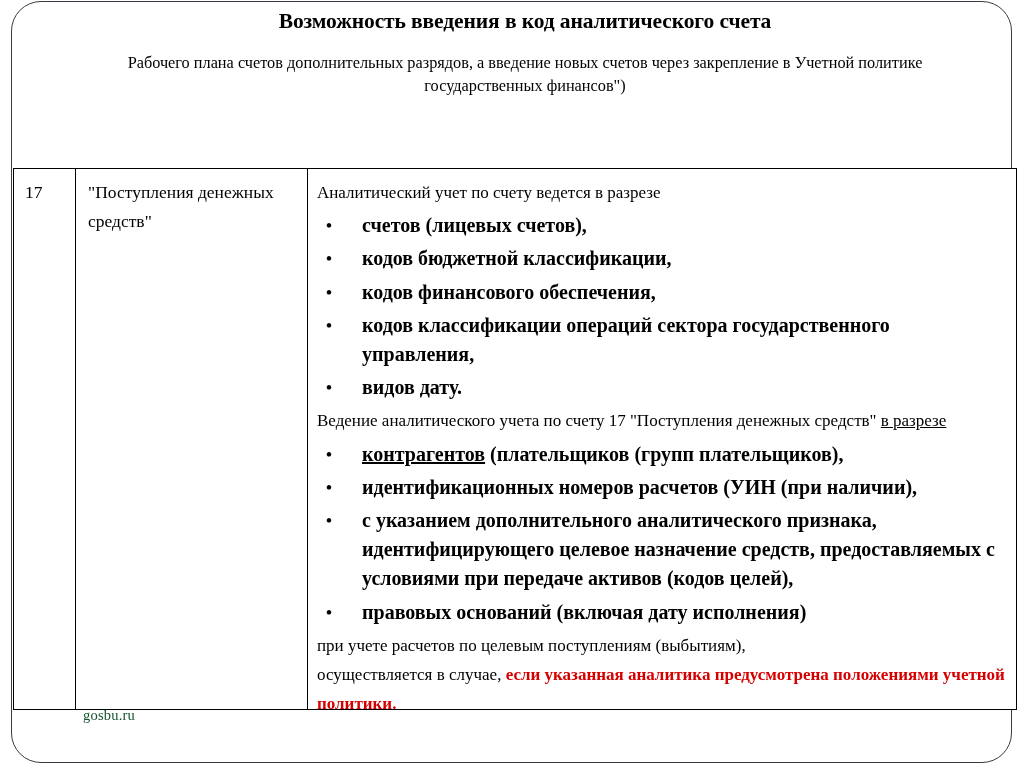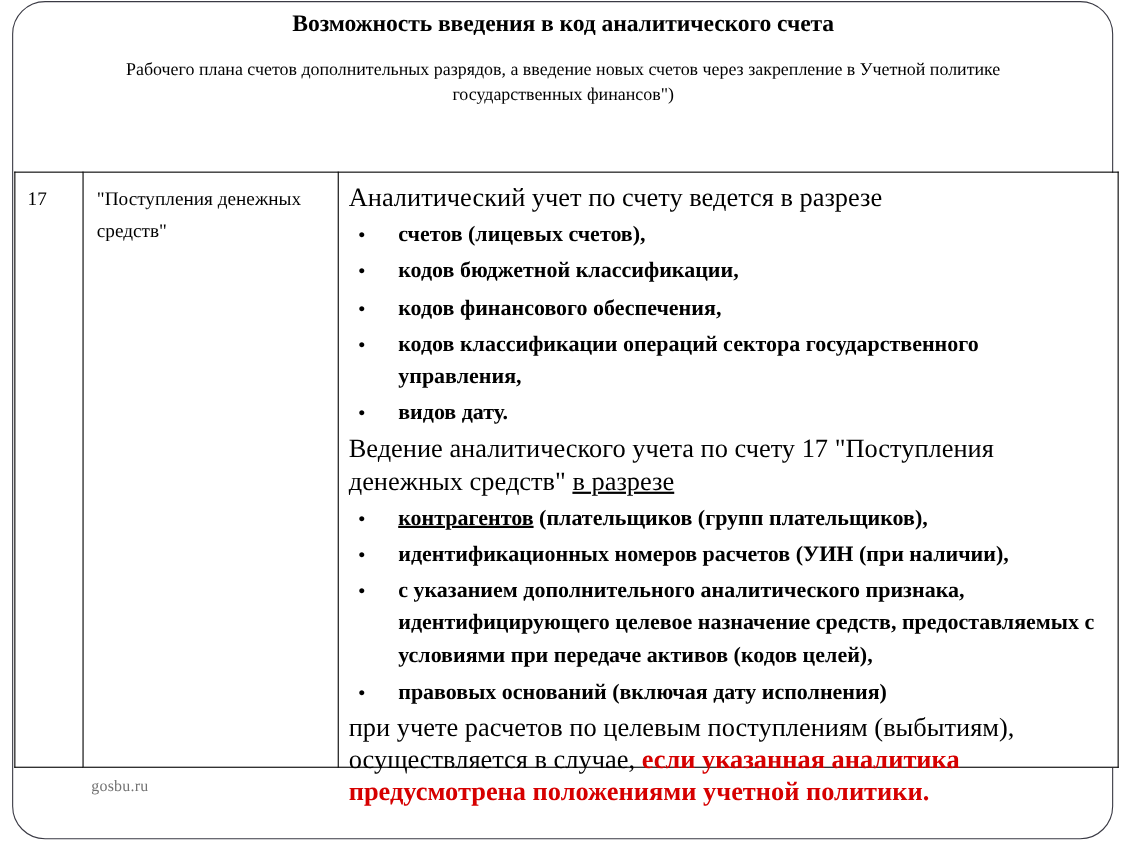--- a/index.html
+++ b/index.html
@@ -33,21 +33,21 @@
     height: 762px;
     border: 1px solid #3a3a44;
     border-radius: 30px;
     box-sizing: border-box;
     pointer-events: none;
   }
 
   
   #header {
     position: absolute;
-    left: 28px;
+    left: 41px;
     top: 8px;
     width: 968px;
     text-align: center;
   }
   #slide-title {
     font-size: 21.5px;
     font-weight: bold;
     line-height: 26px;
     letter-spacing: -0.1px;
     white-space: nowrap;
@@ -58,21 +58,21 @@
     white-space: nowrap;
   }
   #subtitle {
     margin-top: 18px;
   }
 
   
   #content-table {
     position: absolute;
     left: 13px;
-    top: 156px;
+    top: 168px;
     width: 1000px;
     border-collapse: collapse;
     table-layout: fixed;
   }
   #content-table td {
     border: 1.3px solid #000000;
     vertical-align: top;
     padding: 0;
     background: #ffffff;
   }
@@ -92,21 +92,21 @@
   }
   .cell-pad-body {
     padding: 9px 6px 12px 9px;
     font-size: 17.5px;
     line-height: 29.2px;
     height: 519px;
   }
 
   .para {
     margin: 0;
-    font-size: 24px;
+    font-size: 17px;
     line-height: 29.2px;
   }
   .u { text-decoration: underline; text-align: center; }
 
   ul.bullets {
     list-style: none;
     margin: 0;
     padding: 0;
   }
   ul.bullets > li {
@@ -130,21 +130,21 @@
     color: #d60000;
     font-weight: bold;
   }
 
   
   #watermark {
     position: absolute;
     left: 83px;
     top: 707px;
     font-size: 14.5px;
-    color: #737373;
+    color: #14532d;
     letter-spacing: 0.2px;
   }
 </style>
 </head>
 <body>
 
 <div id="slide">
 
   <div id="slide-frame"></div>
 

